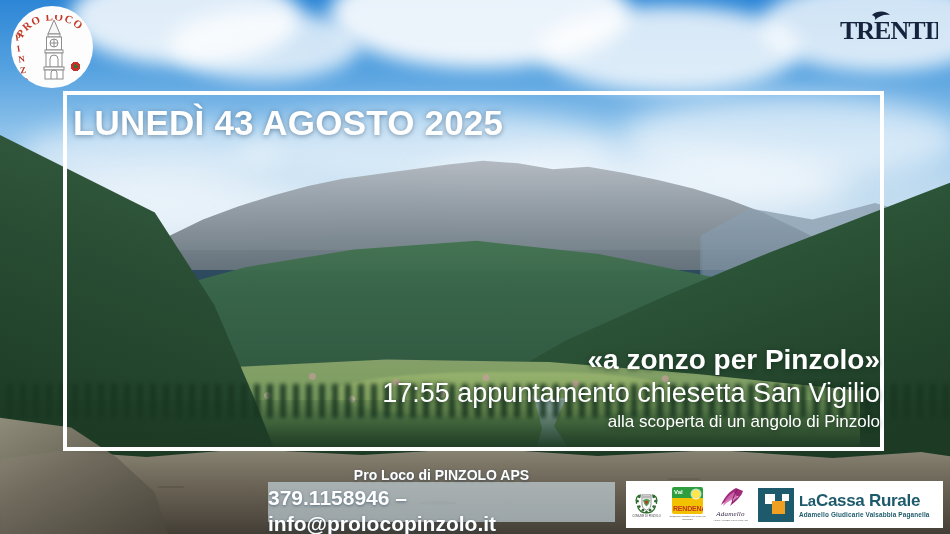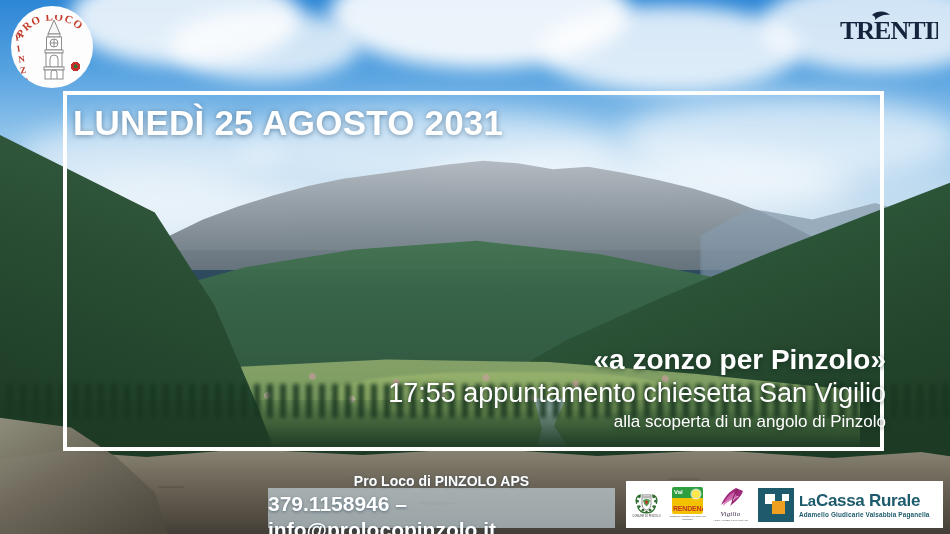--- a/index.html
+++ b/index.html
@@ -147,21 +147,21 @@
     position:absolute;left:73px;top:103px;
     font-size:35px;font-weight:bold;color:#ffffff;letter-spacing:.2px;
     text-shadow:0 1px 5px rgba(30,60,90,.5);white-space:nowrap;
   }
   .headline{
     position:absolute;right:72px;top:158px;
     font-size:50px;font-weight:bold;color:#ffffff;letter-spacing:.3px;
     text-shadow:0 2px 7px rgba(30,60,90,.45);white-space:nowrap;
   }
   .sub-block{
-    position:absolute;right:64px;top:344px;text-align:right;
+    position:absolute;right:70px;top:344px;text-align:right;
     color:#ffffff;text-shadow:0 1px 5px rgba(20,45,30,.75);
   }
   .sub-title{font-size:28px;font-weight:bold;line-height:1.15;white-space:nowrap;}
   .sub-time{font-size:27px;font-weight:normal;line-height:1.3;white-space:nowrap;}
   .sub-note{font-size:17px;font-weight:normal;line-height:1.35;white-space:nowrap;}
 
   
   .proloco{
     position:absolute;left:11px;top:6px;width:82px;height:82px;border-radius:50%;
     background:#fdfdfd;overflow:hidden;
@@ -188,21 +188,21 @@
     color:#15233c;font-weight:bold;font-size:16px;line-height:1.04;letter-spacing:.4px;
   }
 
   
   .trentino{position:absolute;left:838px;top:9px;}
 
   
   .contactbar{
     position:absolute;left:268px;top:482px;width:347px;height:40px;
     background:rgba(205,222,233,.62);
-    display:flex;flex-direction:column;align-items:center;justify-content:center;margin-top:6px;
+    display:flex;flex-direction:column;align-items:center;justify-content:center;
   }
   .cb-line1{color:#ffffff;font-size:14px;font-weight:bold;line-height:1.25;
     text-shadow:0 1px 3px rgba(30,60,90,.55);}
   .cb-line2{color:#ffffff;font-size:21px;font-weight:bold;line-height:1.25;
     text-shadow:0 1px 3px rgba(30,60,90,.55);}
 
   
   .sponsors{
     position:absolute;left:626px;top:481px;height:47px;display:flex;align-items:center;gap:0px;
   }
@@ -308,21 +308,21 @@
   </div>
 
 
   <div class="trentino">
     <svg width="100" height="38" viewBox="0 0 100 38">
       <path d="M34 6 C40 1 48 2 52 6 C46 5 41 7 37 11 C38 8 36 7 34 6 Z" fill="#15233c"></path>
       <text x="2" y="30" font-family="Liberation Serif, serif" font-size="26" font-weight="bold" fill="#15233c" letter-spacing="-1">TRENTINO</text>
     </svg>
   </div>
 
-  <div class="date-line">LUNEDÌ 25 AGOSTO 2031</div>
+  <div class="date-line">LUNEDÌ 43 AGOSTO 2025</div>
 
   <div class="sub-block">
     <div class="sub-title">«a zonzo per Pinzolo»</div>
     <div class="sub-time">17:55 appuntamento chiesetta San Vigilio</div>
     <div class="sub-note">alla scoperta di un angolo di Pinzolo</div>
   </div>
 
   <div class="contactbar">
     <div class="cb-line1">Pro Loco di PINZOLO APS</div>
     <div class="cb-line2">379.1158946 – info@prolocopinzolo.it</div>
@@ -362,21 +362,21 @@
       </div>
       <div class="sp-cap2">Consorzio Turistico Pro Loco Val Rendena</div>
     </div>
 
     <div class="sp sp-surgiva">
       <svg class="surg-mark" viewBox="0 0 26 22">
         <path d="M18 1 C12 4 7 9 3 18 C9 13 14 10 21 9 C17 11 14 14 12 19 C18 14 23 10 25 4 Z" fill="#a02a7a"></path>
         <path d="M16 5 C11 8 7 12 5 19 C10 14 15 12 20 11 Z" fill="#d16bb0" opacity=".85"></path>
         <path d="M20 2 C17 6 15 10 14 16" stroke="#7d1f5e" stroke-width="1" fill="none"></path>
       </svg>
-      <div class="surg-name">Vigilio</div>
+      <div class="surg-name">Adamello</div>
       <div class="surg-cap">ACQUA MINERALE NATURALE</div>
     </div>
 
     <div class="sp-cassa">
       <div class="cassa-mark">
         <span class="sq-a"></span>
         <span class="sq-b"></span>
         <span class="sq-c"></span>
       </div>
       <div class="cassa-txt">

